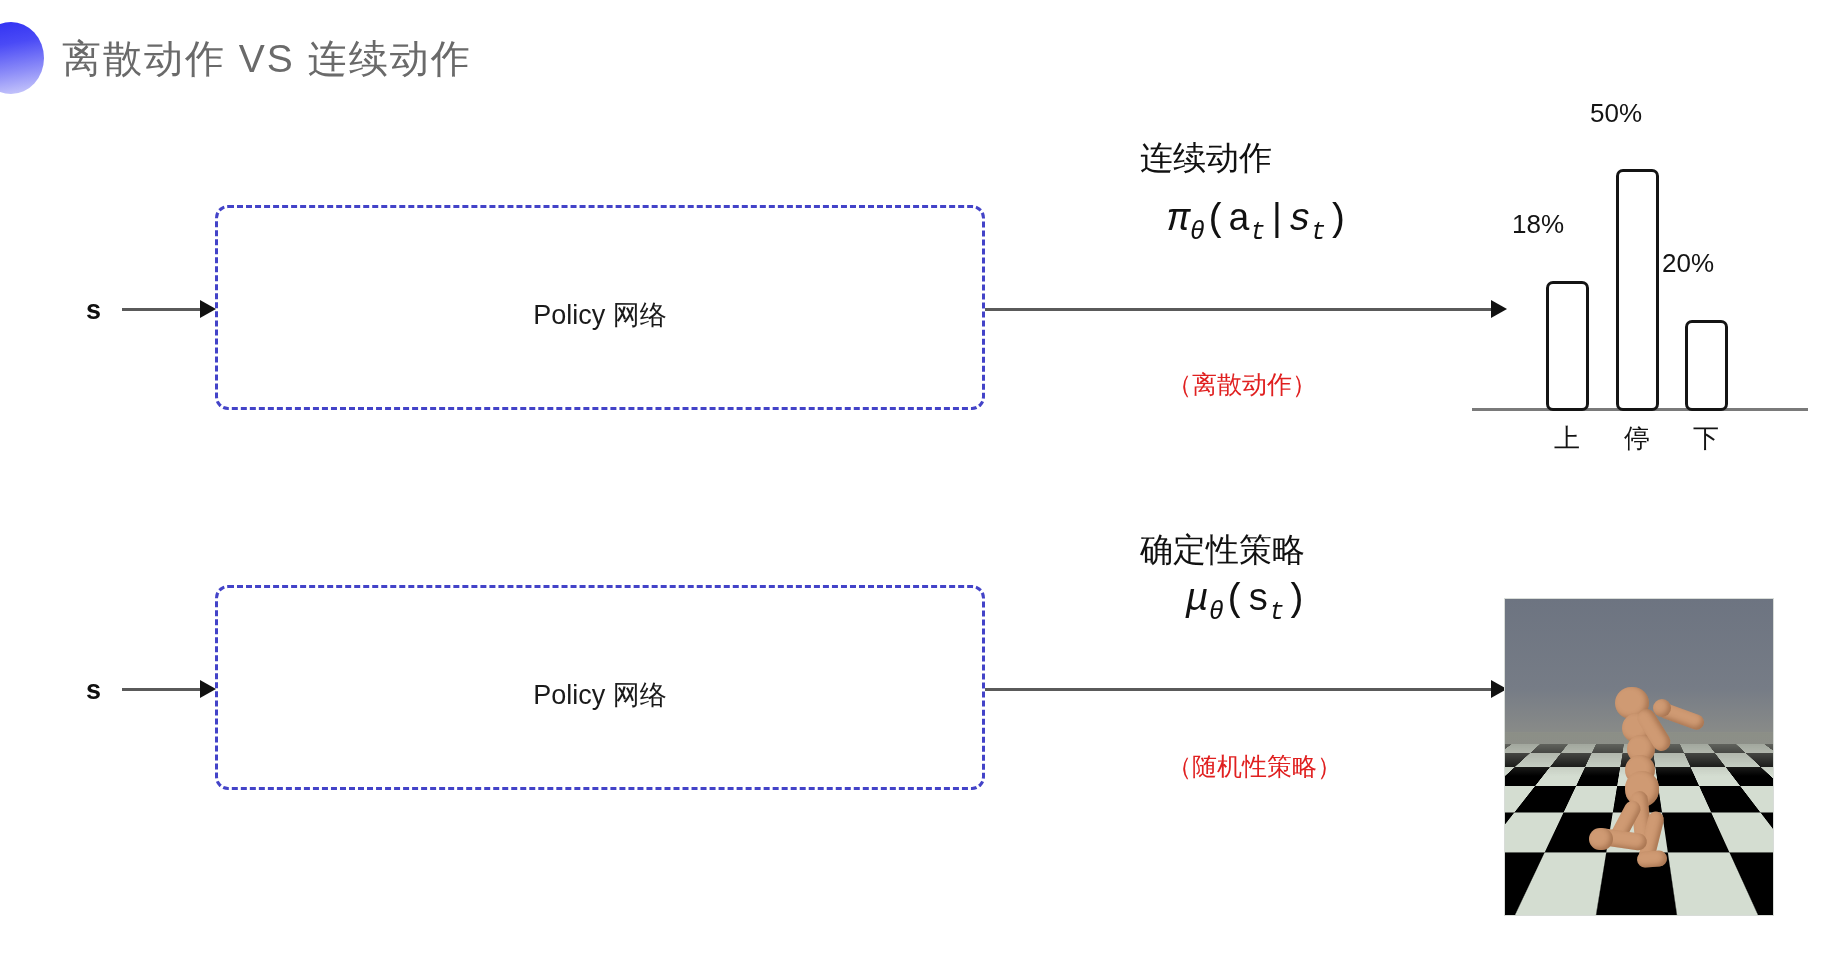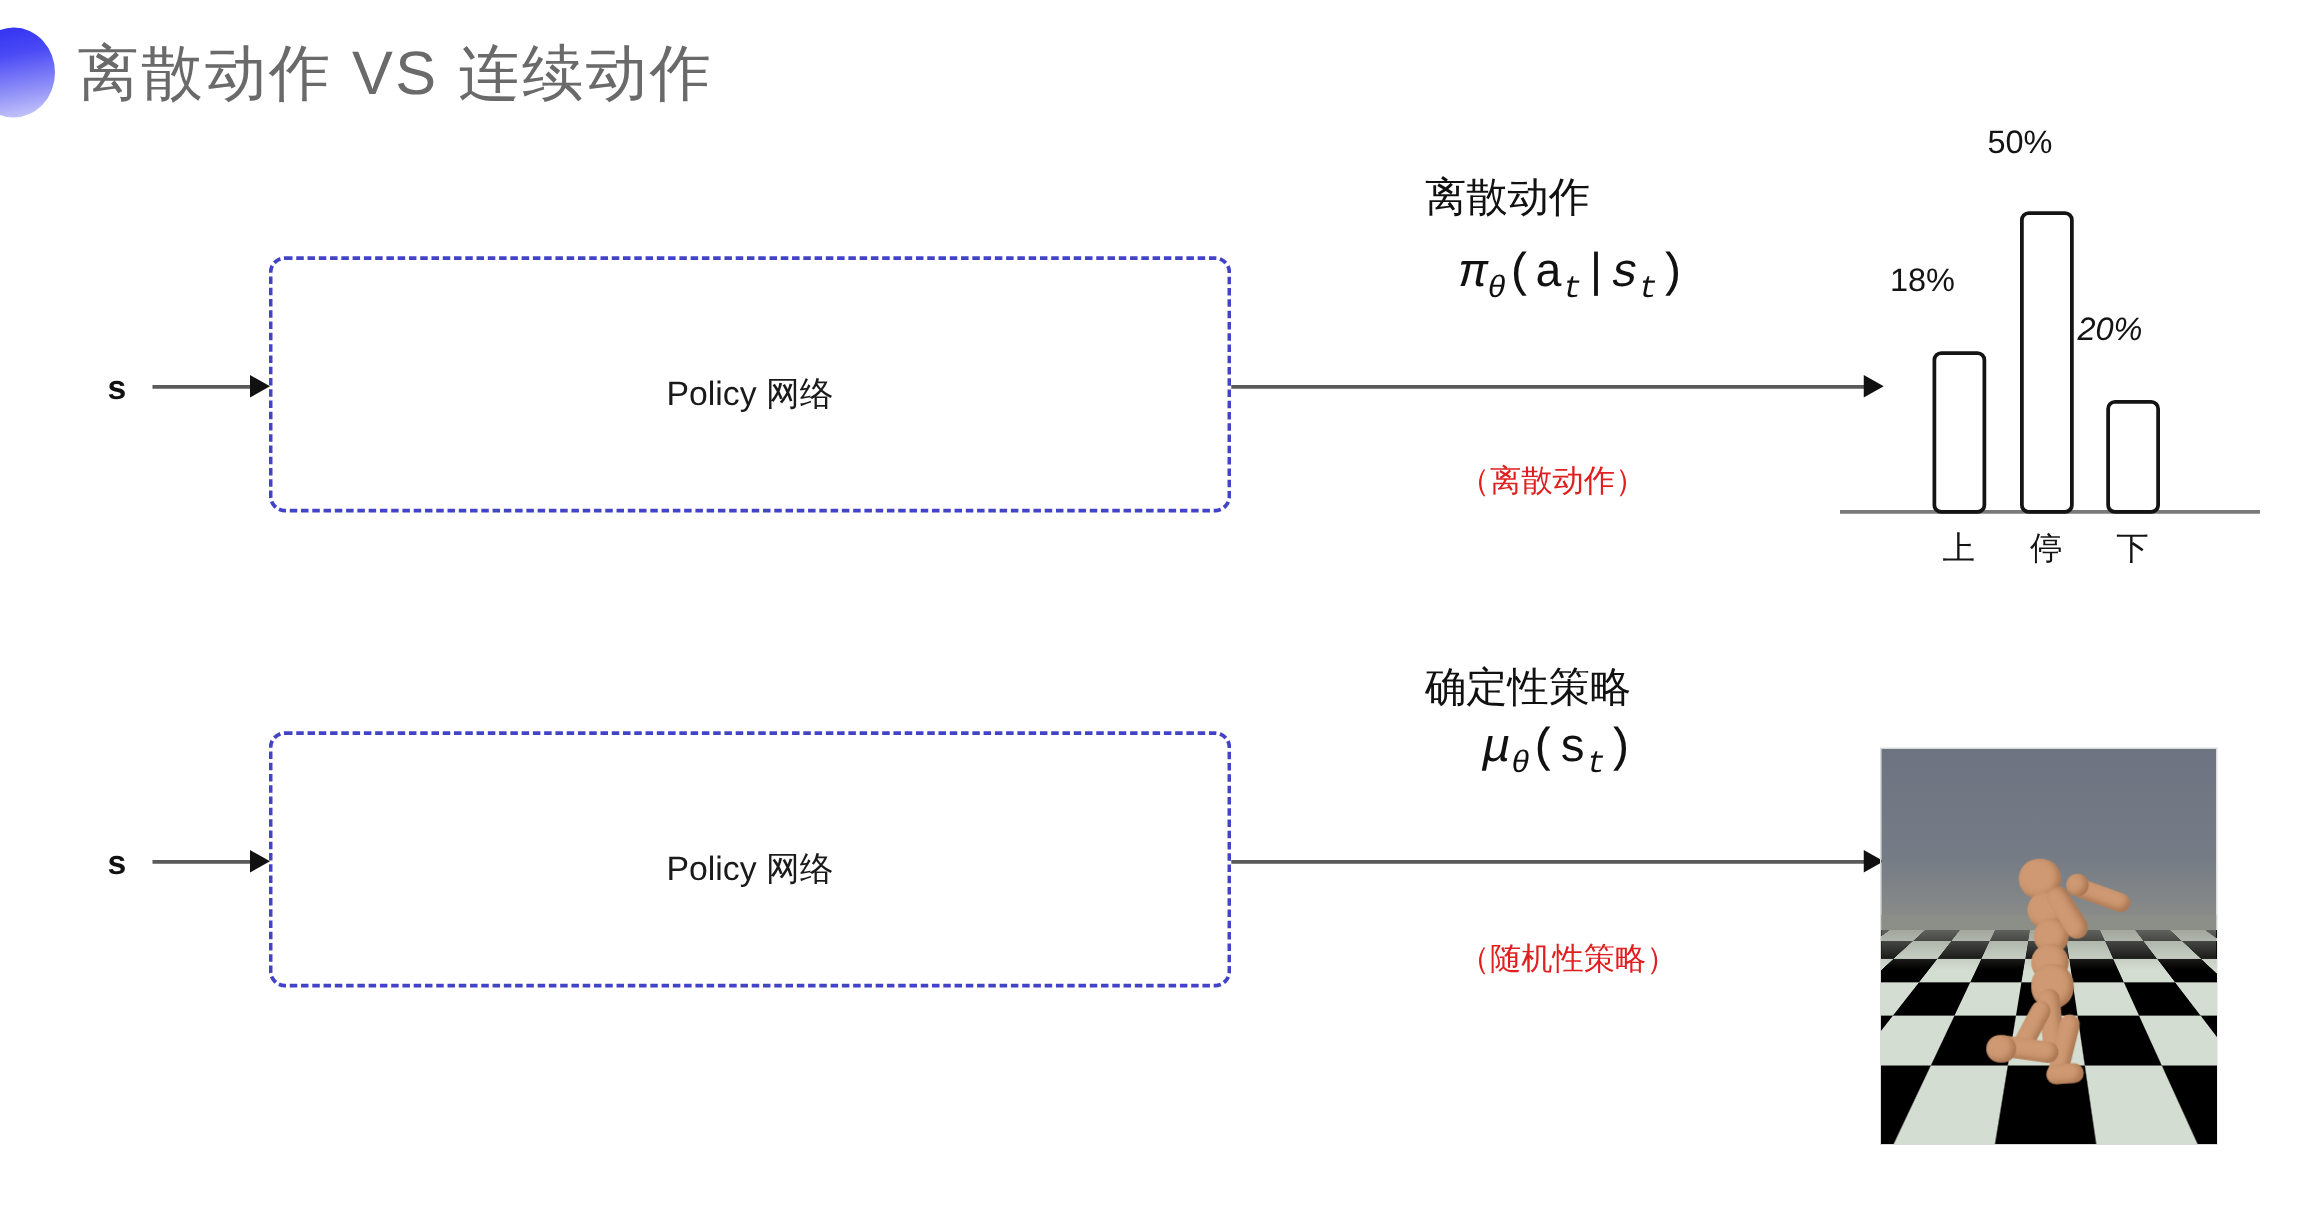--- a/index.html
+++ b/index.html
@@ -23,21 +23,21 @@
     top: 22px;
     width: 66px;
     height: 72px;
     border-radius: 50%;
     background: linear-gradient(170deg, #2f2ff2 0%, #4a4af6 32%, #8e8ef8 68%, #cfcffb 100%);
   }
   #title-text {
     position: absolute;
     left: 62px;
     top: 26px;
-    font-size: 49px;
+    font-size: 39px;
     line-height: 66px;
     letter-spacing: 2px;
     color: #6a6a6a;
     white-space: nowrap;
   }
 
   
   .policy-box {
     position: absolute;
     border: 3px dashed #4343c8;
@@ -195,40 +195,40 @@
 <div class="arrow-line" style="left:122px; top:308px; width:80px;"></div>
 <div class="arrow-head" style="left:200px; top:300px;"></div>
 
 <div class="policy-box" style="left:215px; top:205px; width:770px; height:205px;">
   <div class="policy-label" style="top:89px;">Policy 网络</div>
 </div>
 
 <div class="arrow-line" style="left:985px; top:308px; width:508px;"></div>
 <div class="arrow-head" style="left:1491px; top:300px;"></div>
 
-<div class="policy-name" style="left:1140px; top:136px;">离散动作</div>
+<div class="policy-name" style="left:1140px; top:136px;">连续动作</div>
 
 <div class="policy-formula" style="left:1167px; top:198px;">
   <span>π</span><span class="sub">θ</span><span class="paren">(a</span><span class="sub">t</span><span>|s</span><span class="sub">t</span><span class="paren">)</span>
 </div>
 
 <div class="action-note" style="left:1167px; top:368px;">（离散动作）</div>
 
 <div id="bar-chart">
   <div id="chart-baseline"></div>
 
   <div class="bar-value" style="left:30px; top:113px; width:84px;">18%</div>
   <div class="bar" style="left:80px; top:185px; width:43px; height:130px;"></div>
   <div class="bar-cat" style="left:59px; top:325px; width:84px;">上</div>
 
   <div class="bar-value" style="left:108px; top:2px; width:84px;text-align:center;">50%</div>
   <div class="bar" style="left:150px; top:73px; width:43px; height:242px;"></div>
   <div class="bar-cat" style="left:129px; top:325px; width:84px;">停</div>
 
-  <div class="bar-value" style="left:180px; top:152px; width:84px;font-style:italic;">20%</div>
+  <div class="bar-value" style="left:180px; top:152px; width:84px;">20%</div>
   <div class="bar" style="left:219px; top:224px; width:43px; height:91px;"></div>
   <div class="bar-cat" style="left:198px; top:325px; width:84px;">下</div>
 </div>
 
 <div class="state-label" style="left:86px; top:675px;">s</div>
 <div class="arrow-line" style="left:122px; top:688px; width:80px;"></div>
 <div class="arrow-head" style="left:200px; top:680px;"></div>
 
 <div class="policy-box" style="left:215px; top:585px; width:770px; height:205px;">
   <div class="policy-label" style="top:89px;">Policy 网络</div>

